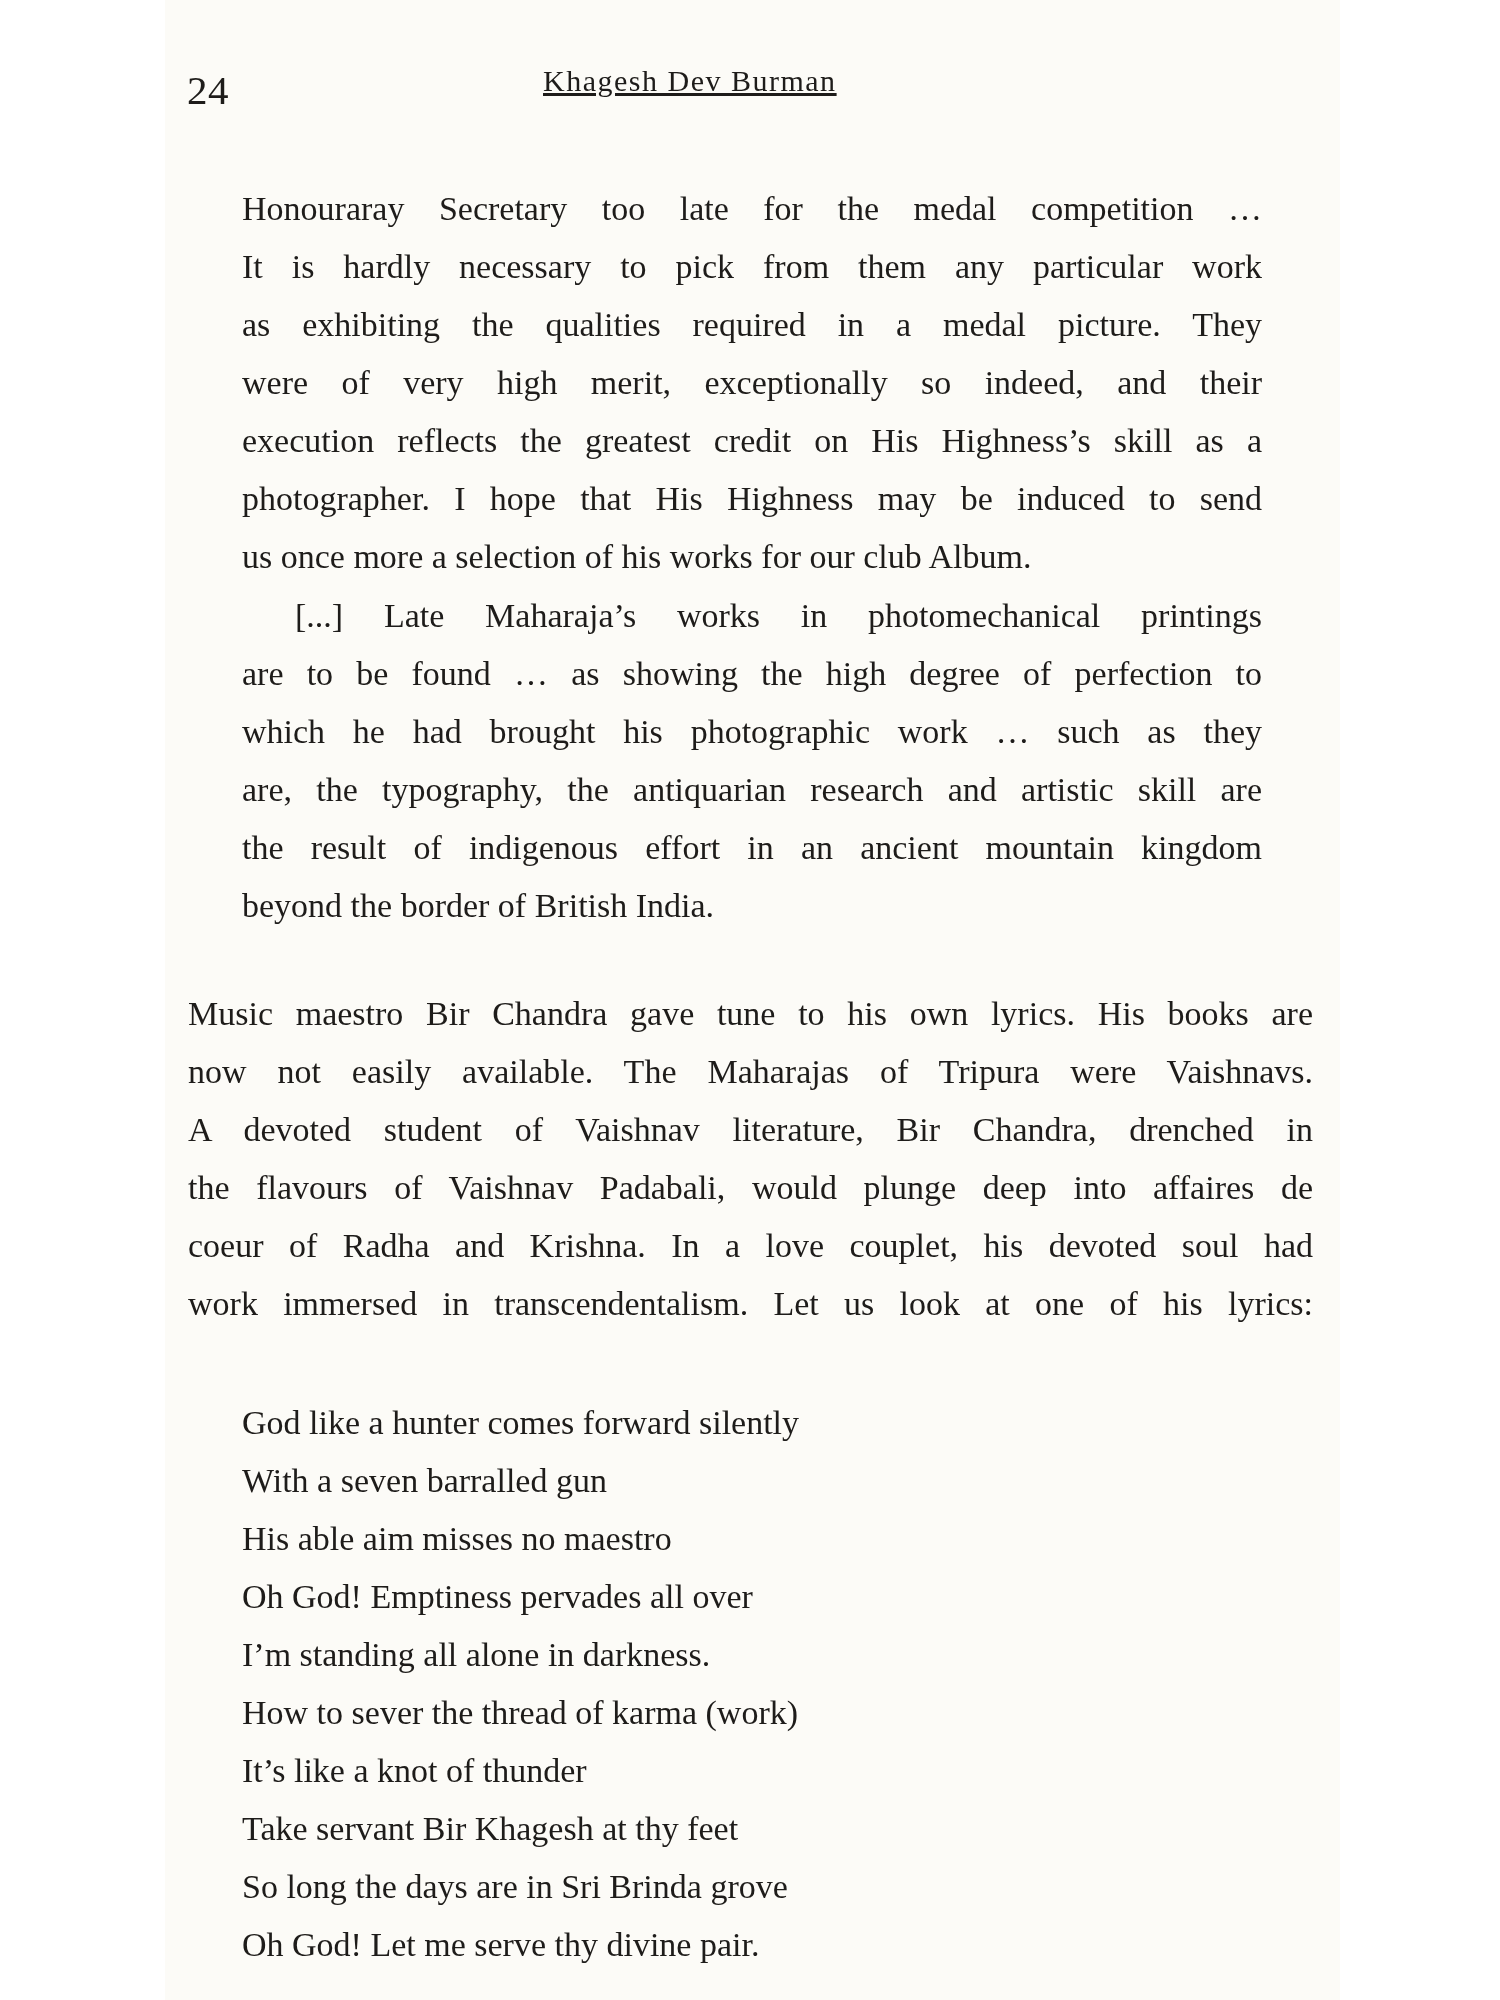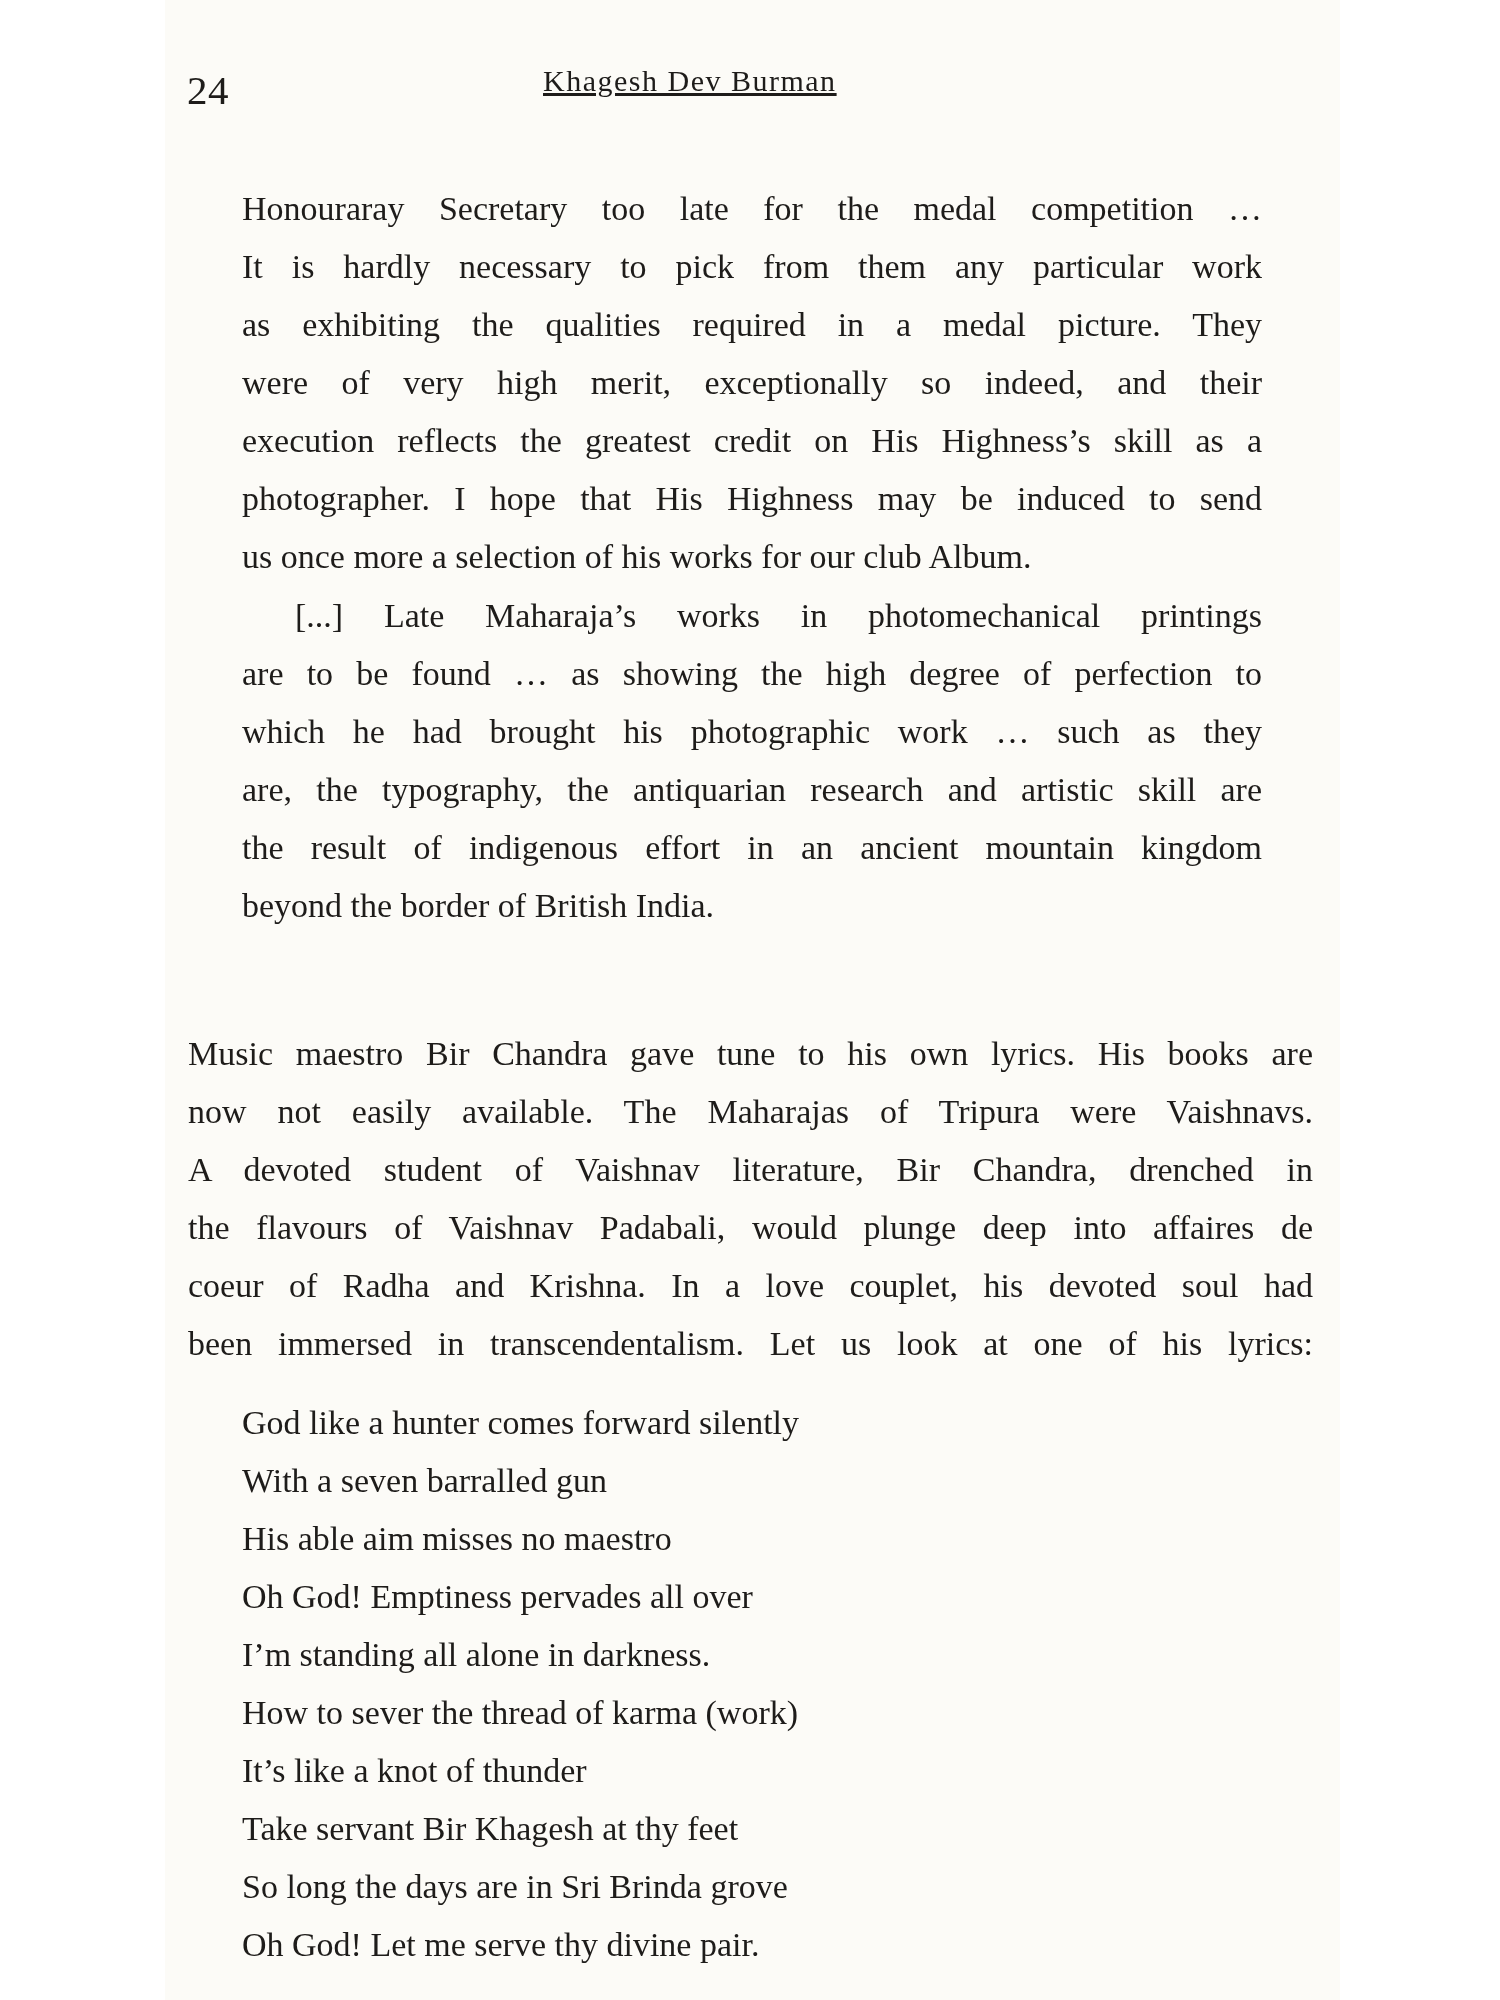--- a/index.html
+++ b/index.html
@@ -24,21 +24,21 @@
     .running-head {
       position: absolute; left: 543px; top: 64px;
       font-size: 30px; letter-spacing: 1.5px; text-decoration: underline;
     }
     .line {
       position: absolute; white-space: nowrap;
       font-size: 34px; line-height: 1;
     }
     .quote .line { left: 242px; width: 1020px; text-align: justify; text-align-last: justify; margin-top: 12px; }
     .quote .line.last { text-align-last: left; }
-    .body-para .line { left: 188px; width: 1125px; text-align: justify; text-align-last: justify; margin-top: 40px; }
+    .body-para .line { left: 188px; width: 1125px; text-align: justify; text-align-last: justify; }
     .body-para .line.last { text-align-last: justify; }
     .verse .line { left: 242px; }
   </style>
 </head>
 <body>
 
 <div class="page"></div>
 
 <div class="serif page-number">24</div>
 <div class="serif running-head">Khagesh Dev Burman</div>
@@ -58,21 +58,21 @@
   <div class="serif line" style="top:819px">the result of indigenous effort in an ancient mountain kingdom</div>
   <div class="serif line last" style="top:877px">beyond the border of British India.</div>
 </div>
 
 <div class="body-para">
   <div class="serif line" style="top:997px">Music maestro Bir Chandra gave tune to his own lyrics. His books are</div>
   <div class="serif line" style="top:1055px">now not easily available. The Maharajas of Tripura were Vaishnavs.</div>
   <div class="serif line" style="top:1113px">A devoted student of Vaishnav literature, Bir Chandra, drenched in</div>
   <div class="serif line" style="top:1171px">the flavours of Vaishnav Padabali, would plunge deep into affaires de</div>
   <div class="serif line" style="top:1229px">coeur of Radha and Krishna. In a love couplet, his devoted soul had</div>
-  <div class="serif line last" style="top:1287px">been immersed in transcendentalism. Let us look at one of his lyrics:</div>
+  <div class="serif line last" style="top:1287px">work immersed in transcendentalism. Let us look at one of his lyrics:</div>
 </div>
 
 <div class="verse">
   <div class="serif line" style="top:1406px">God like a hunter comes forward silently</div>
   <div class="serif line" style="top:1464px">With a seven barralled gun</div>
   <div class="serif line" style="top:1522px">His able aim misses no maestro</div>
   <div class="serif line" style="top:1580px">Oh God! Emptiness pervades all over</div>
   <div class="serif line" style="top:1638px">I’m standing all alone in darkness.</div>
   <div class="serif line" style="top:1696px">How to sever the thread of karma (work)</div>
   <div class="serif line" style="top:1754px">It’s like a knot of thunder</div>

